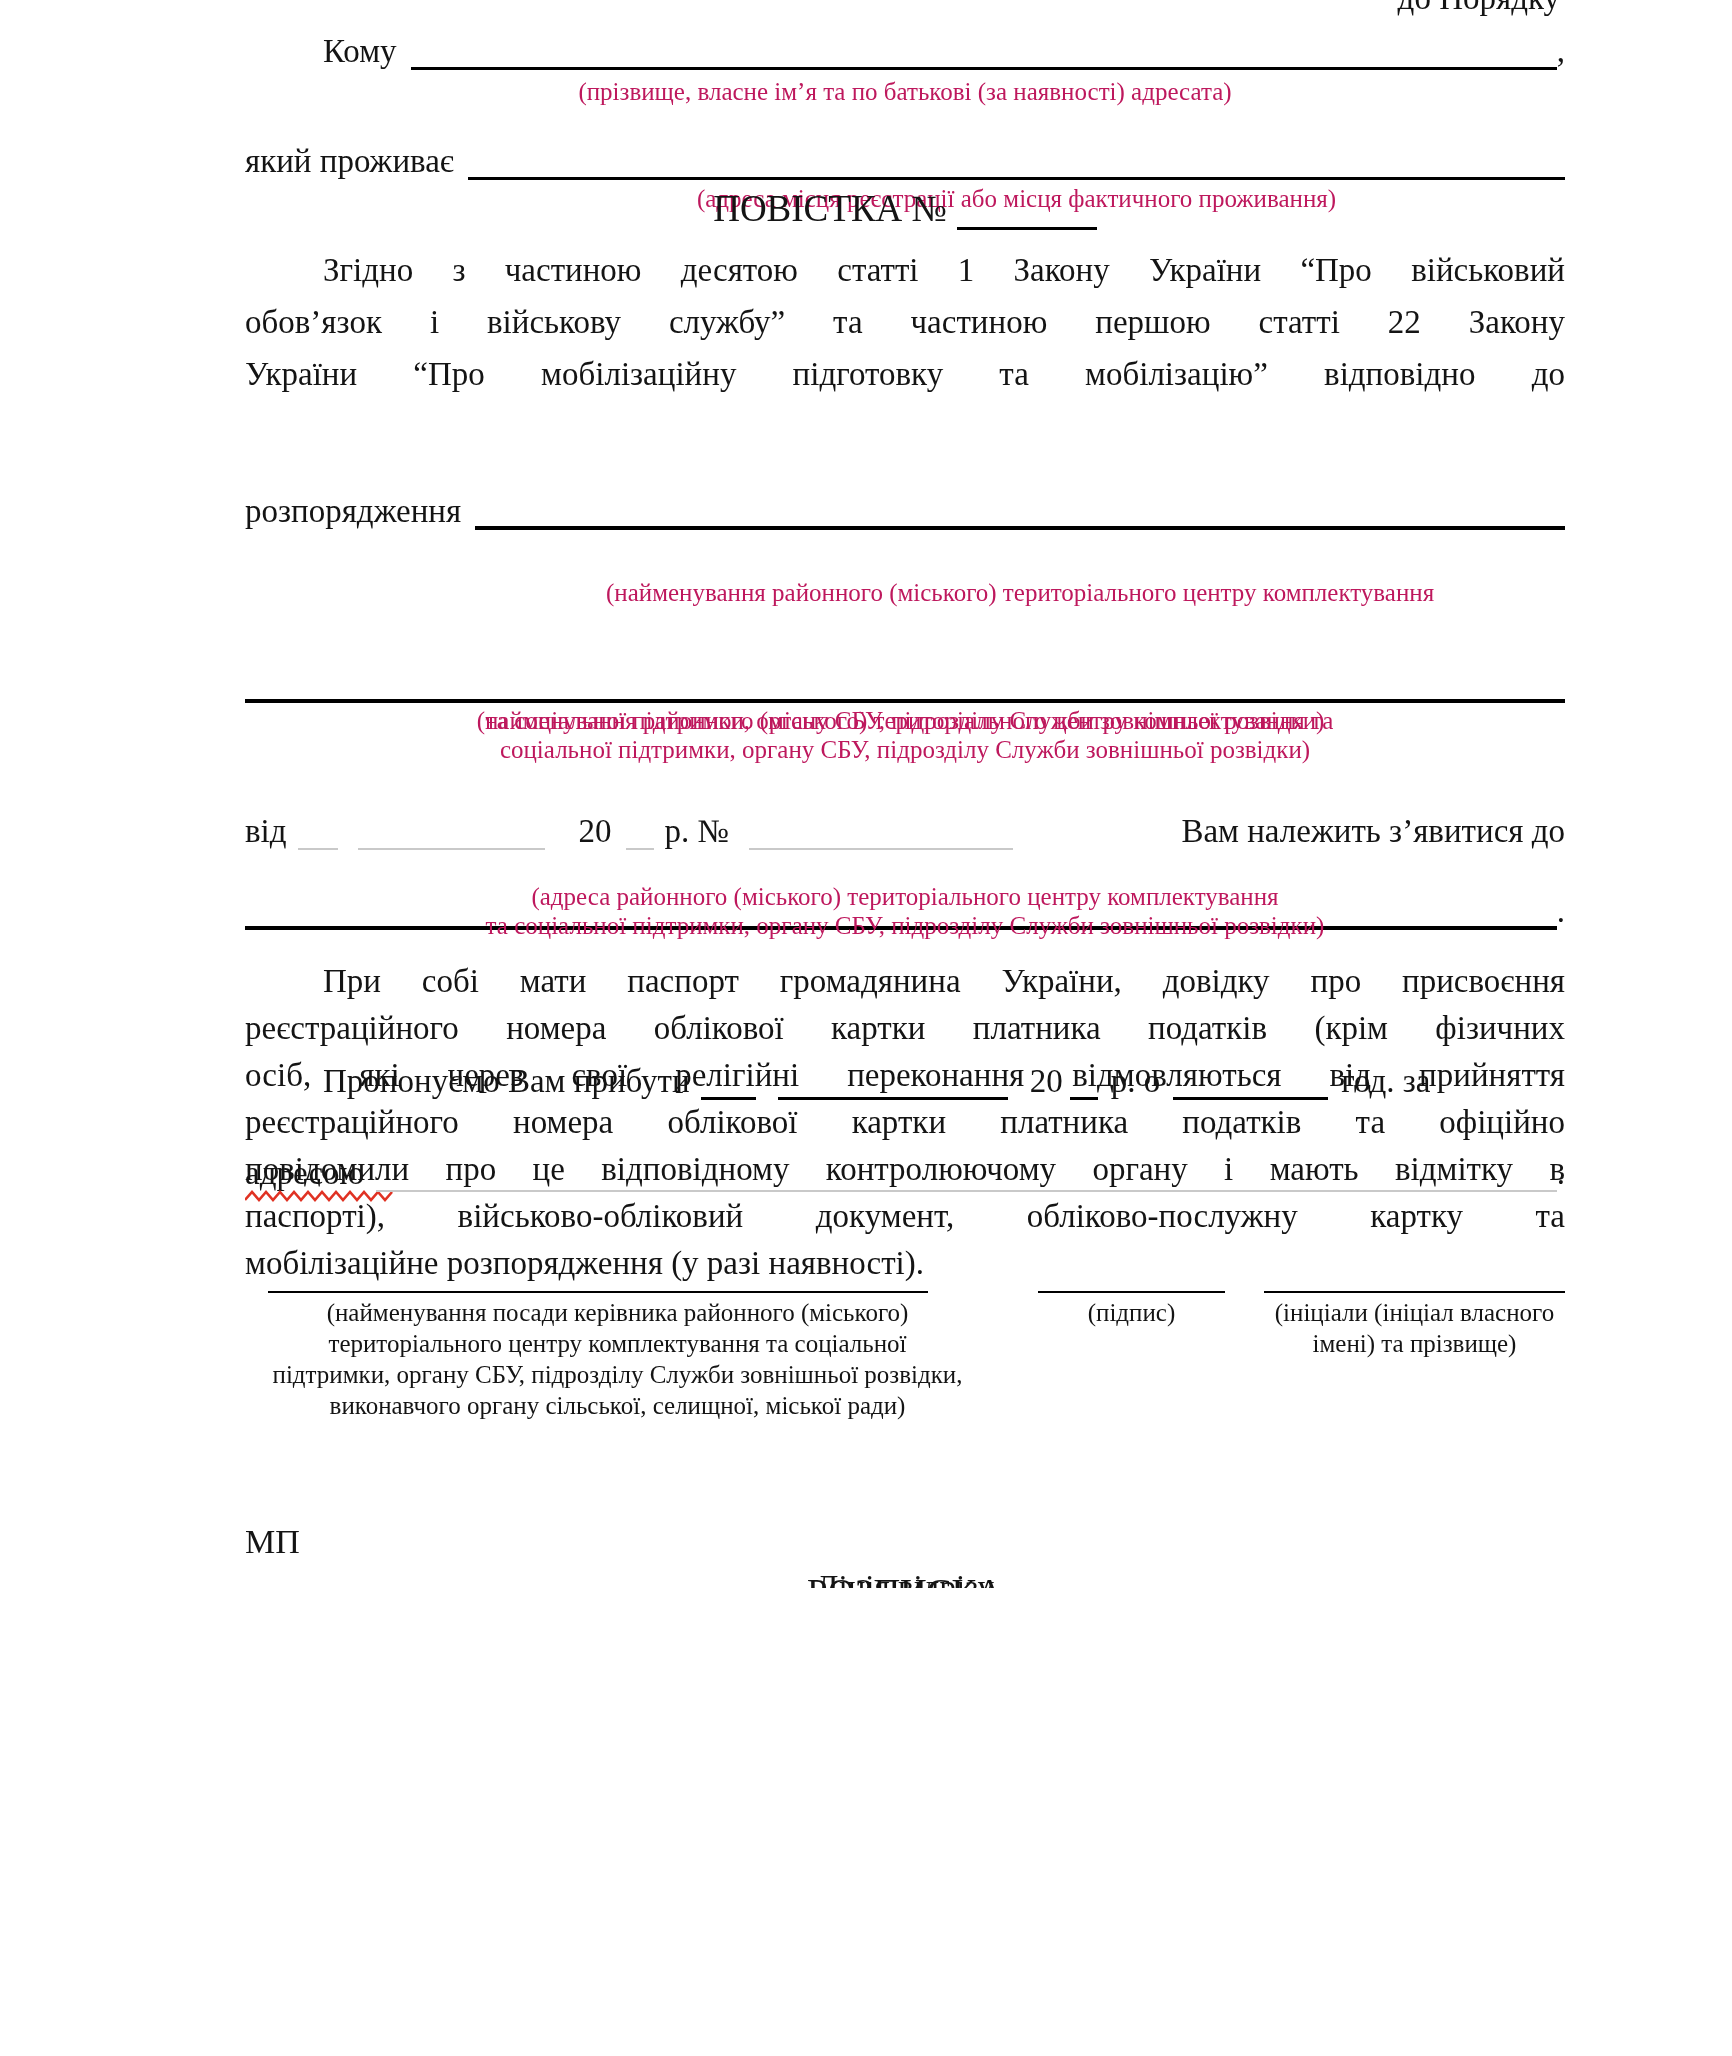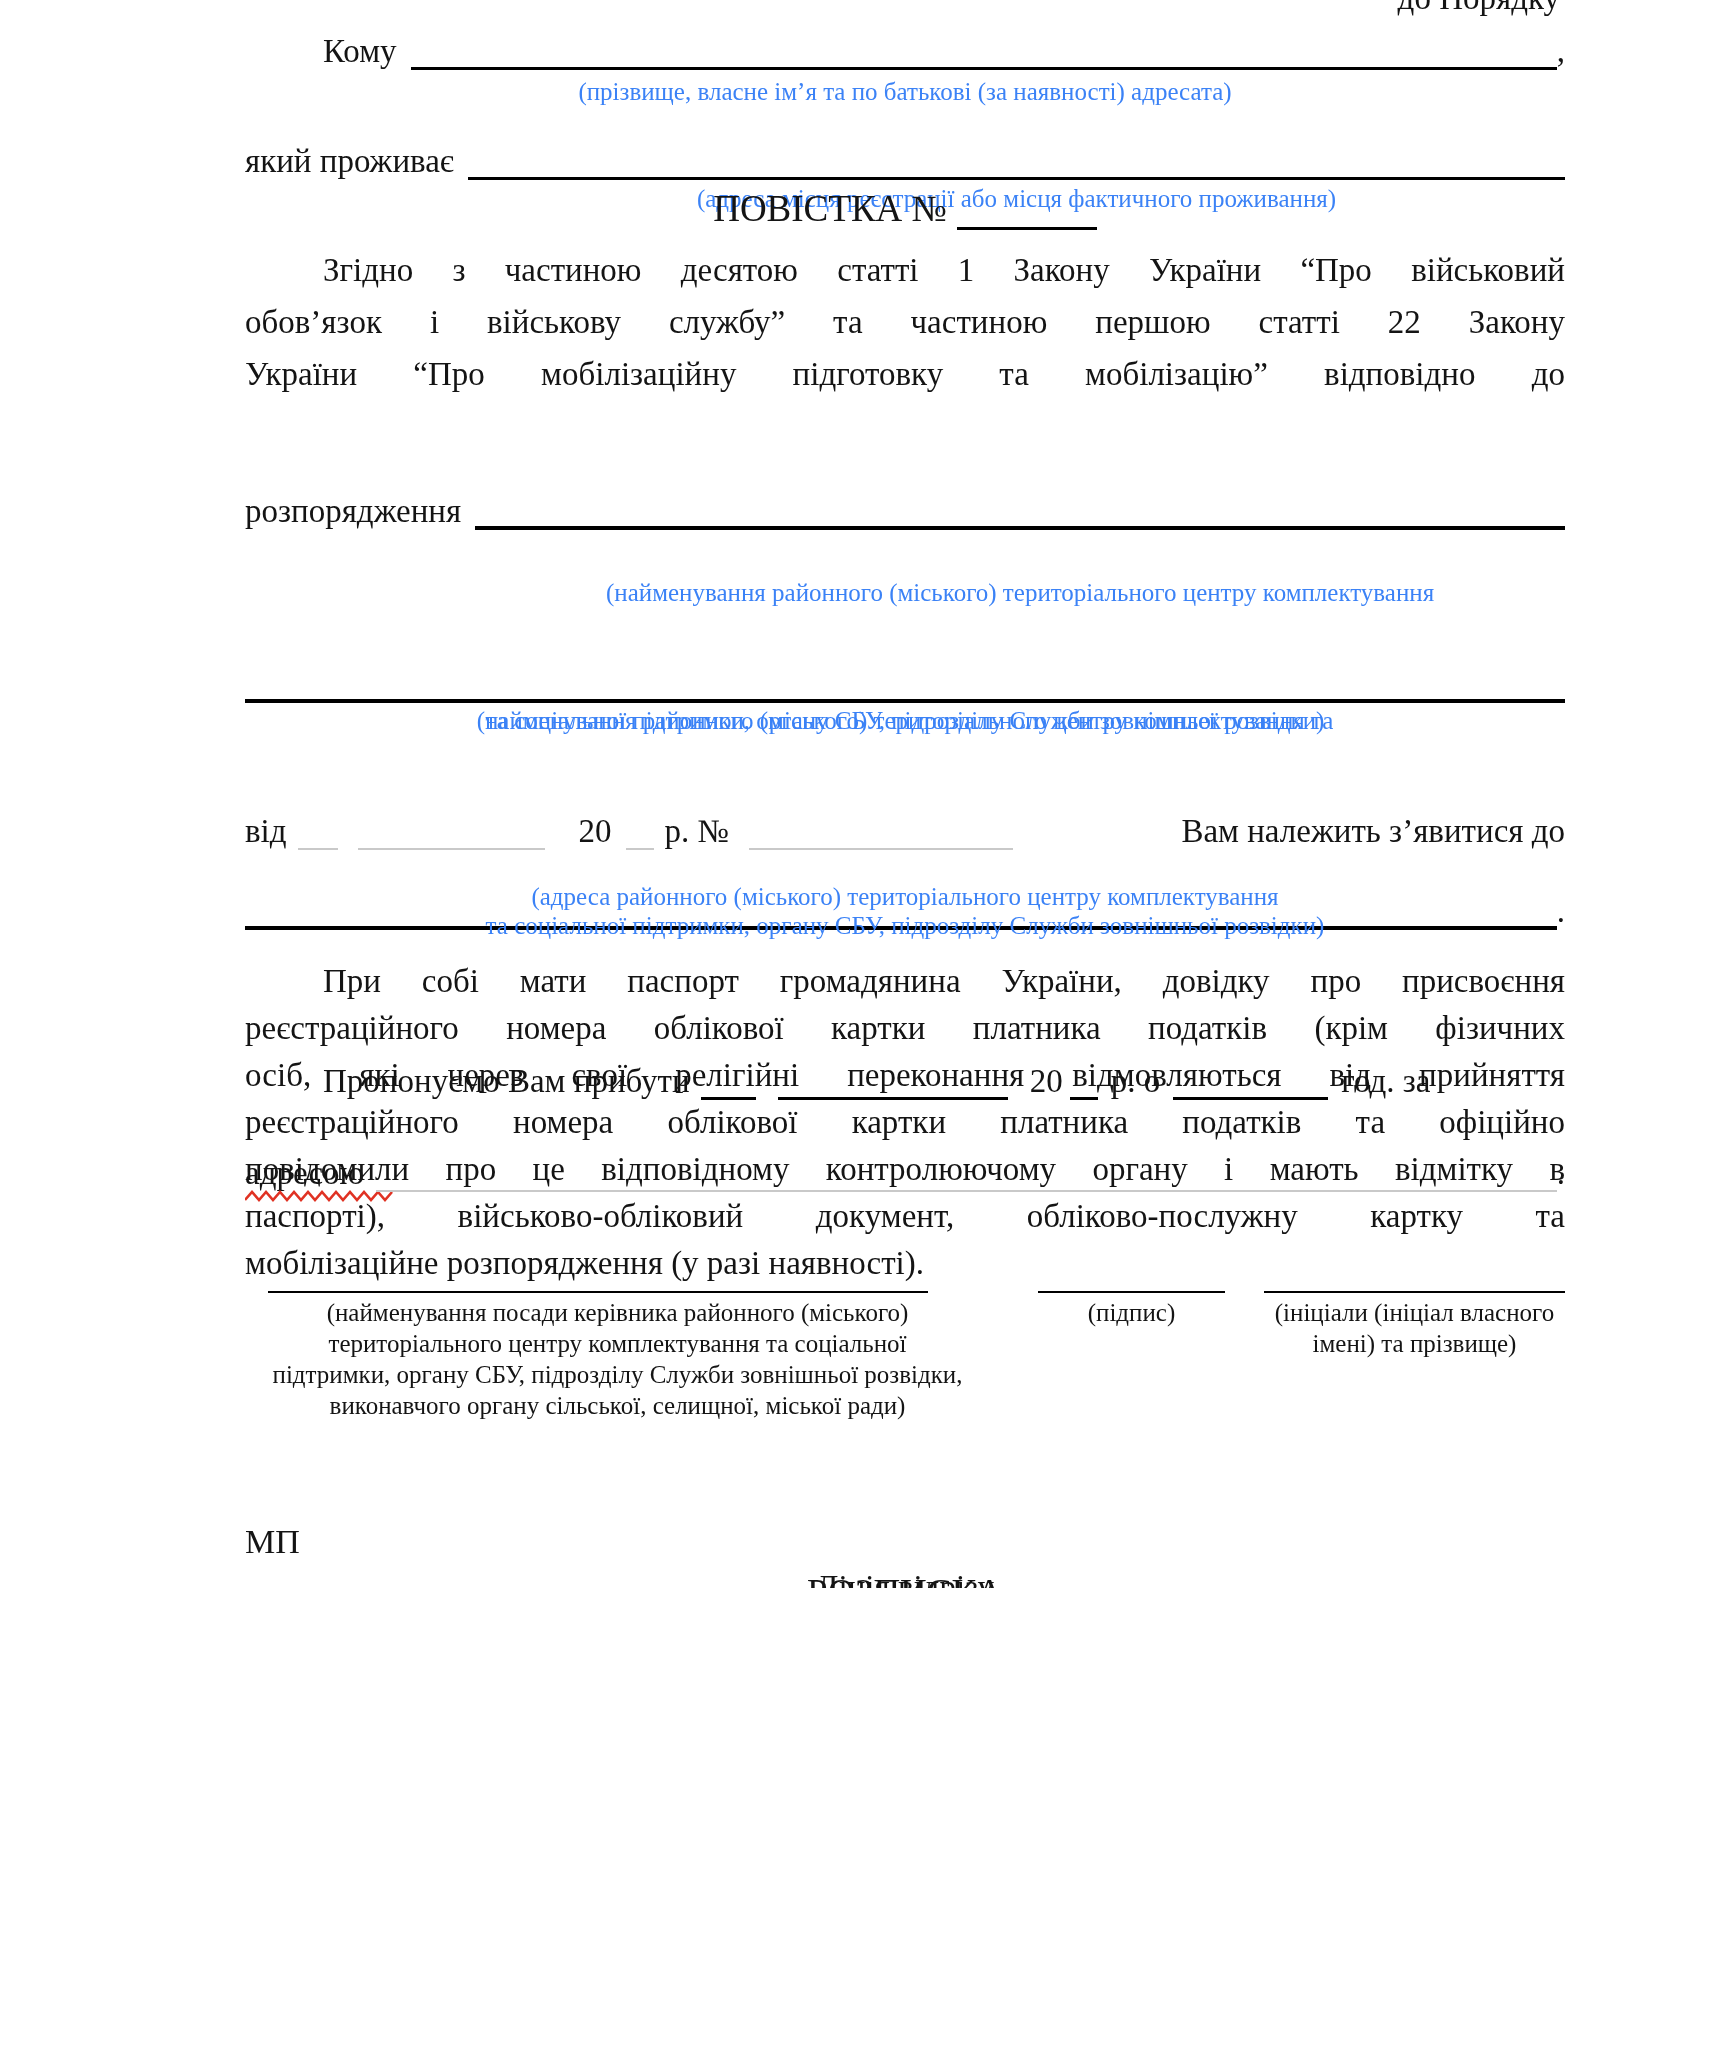--- a/index.html
+++ b/index.html
@@ -14,21 +14,21 @@
   }
   .content{position:absolute;left:245px;top:0;width:1320px;}
   .sec{position:absolute;left:0;right:0;}
   .row{display:flex;align-items:flex-end;height:46px;position:relative;}
   .row .t{white-space:nowrap;line-height:38px;}
   .bl{align-self:stretch;position:relative;border-bottom:3px solid #000;}
   .bl.thick{border-bottom-width:4px;}
   .bl.gr{border-bottom:2px solid #c9c9c9;}
   .fill{flex:1 1 auto;}
   .note{
-    font-size:25px;line-height:29px;white-space:nowrap;color:#3b82f6;
+    font-size:25px;line-height:29px;white-space:nowrap;color:#be185d;
   }
   .blnote{position:absolute;top:calc(100% + 7px);left:50%;transform:translateX(-50%);}
   .blnote.low{top:calc(100% + 52px);}
   .rownote{position:absolute;top:calc(100% + 7px);left:0;right:0;text-align:center;}
   .jline{text-align:justify;text-align-last:justify;line-height:52px;white-space:normal;}
   .jline2{text-align:justify;text-align-last:justify;line-height:47px;}
   .jline2.last{text-align-last:left;}
   .ind{text-indent:78px;}
   .title-row{display:flex;justify-content:center;align-items:flex-end;height:44px;}
   .title-row .t{font-size:37px;line-height:42px;white-space:nowrap;}
@@ -103,20 +103,21 @@
       <span class="bl gr" style="width:264px;margin-left:20px;"></span>
       <span class="t" style="margin-left:auto;">Вам належить з’явитися до</span>
     </div>
 
     <div class="sec row" style="top:654px;">
       <span class="bl thick fill"></span>
       <span class="t">.</span>
     </div>
     <div class="sec center-note" style="top:706px;">
       <span class="note nl" style="display:block;">(найменування районного (міського) територіального центру комплектування та</span>
+      <span class="note nl" style="display:block;">соціальної підтримки, органу СБУ, підрозділу Служби зовнішньої розвідки)</span>
     </div>
 
     <div class="sec row" style="top:778px;padding-left:78px;">
       <span class="t">Пропонуємо Вам прибути</span>
       <span class="bl" style="width:55px;margin-left:11px;"></span>
       <span class="bl" style="width:230px;margin-left:22px;"></span>
       <span class="t" style="margin-left:22px;">20</span>
       <span class="bl" style="width:28px;margin-left:7px;"></span>
       <span class="t" style="margin-left:13px;">р. о</span>
       <span class="bl" style="width:155px;margin-left:13px;"></span>

